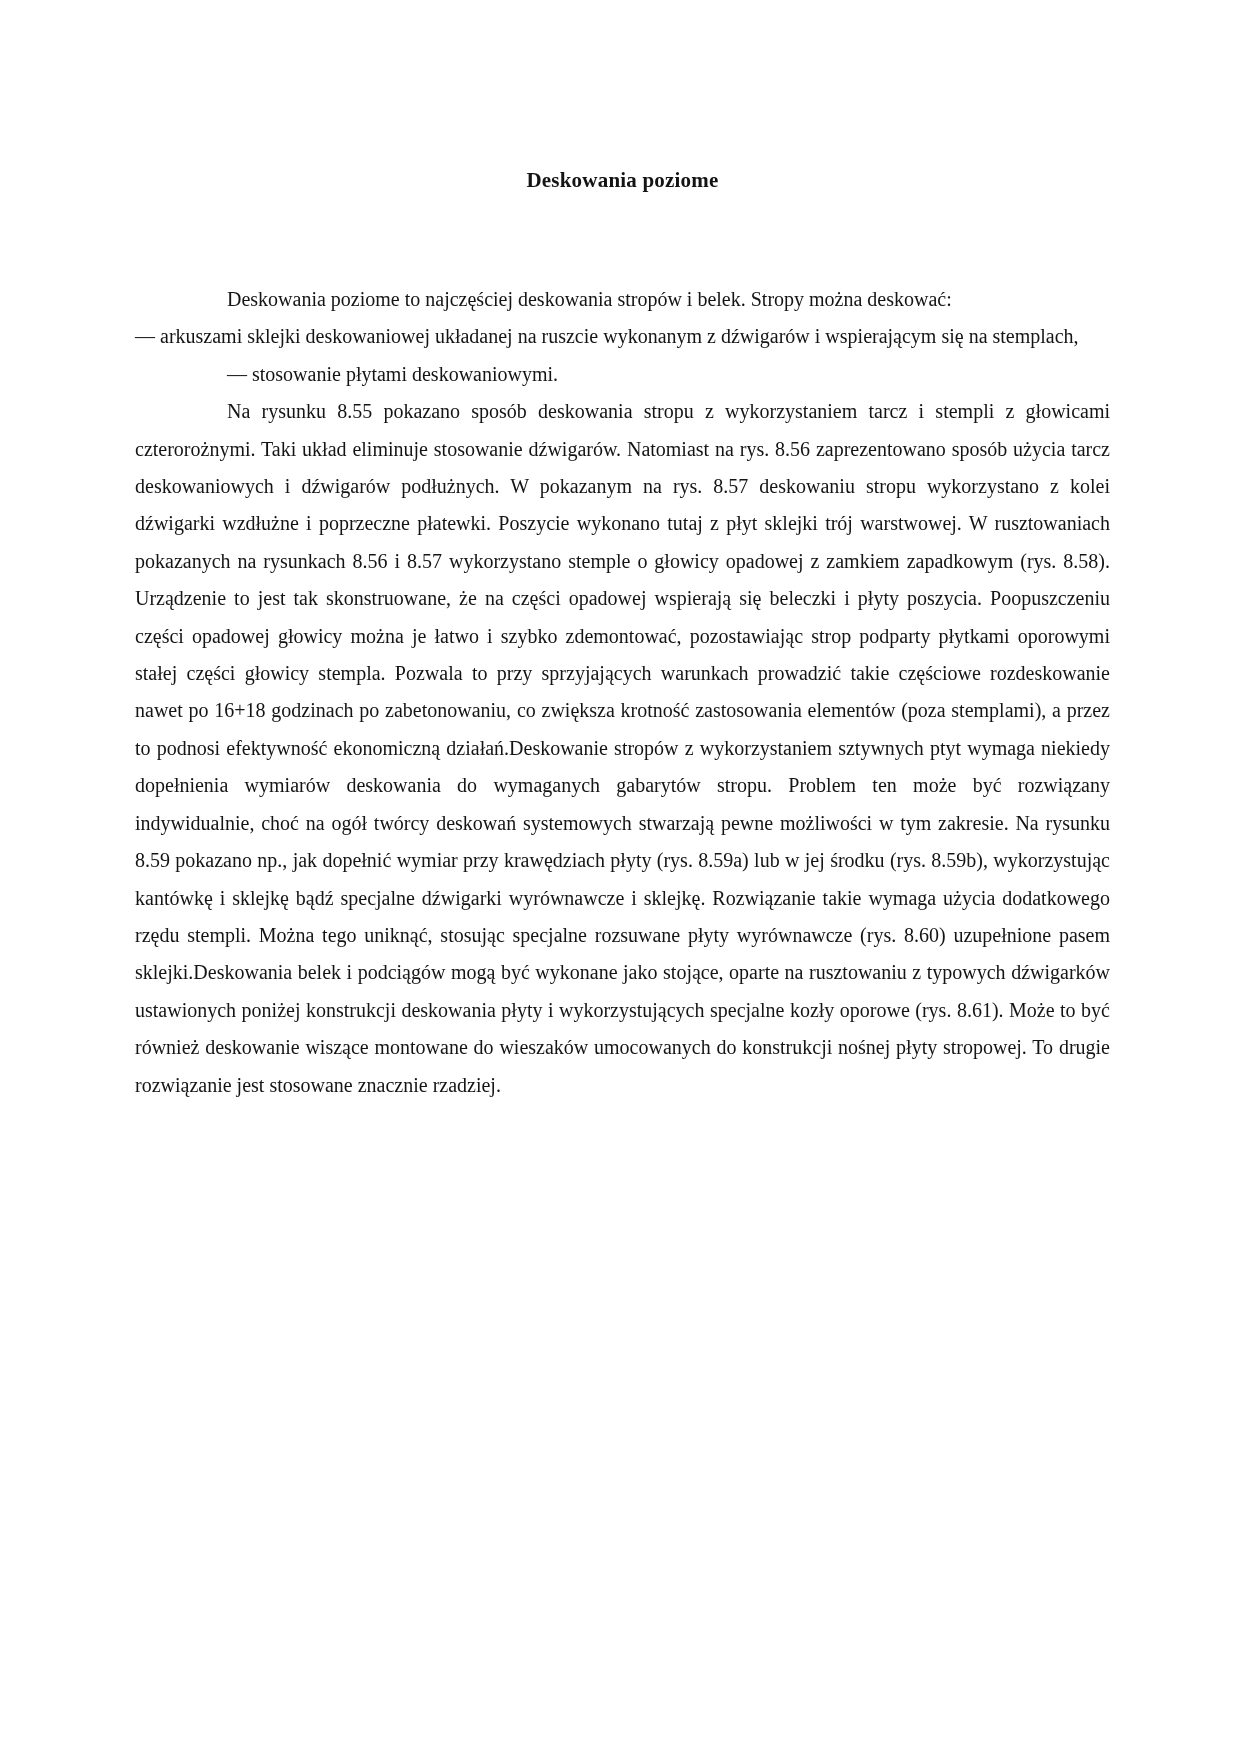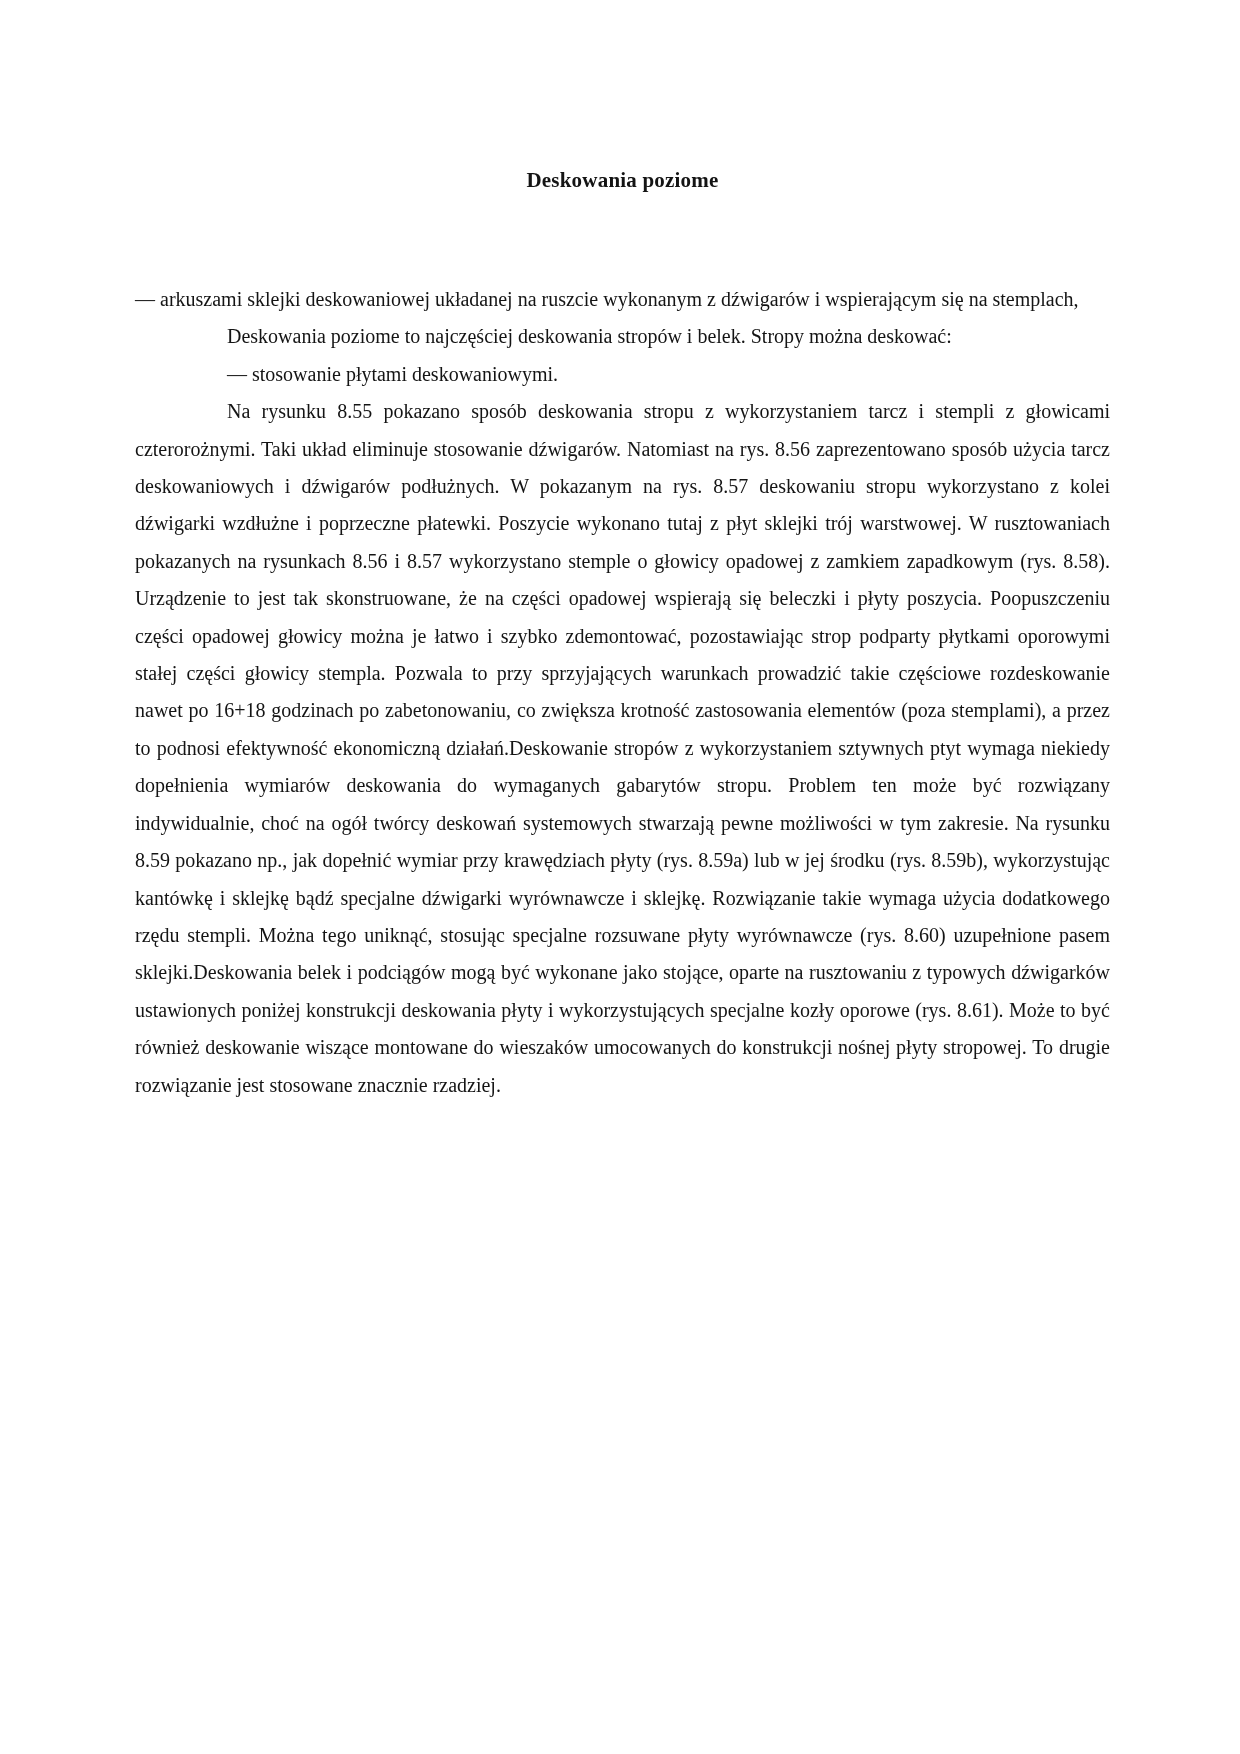--- a/index.html
+++ b/index.html
@@ -37,18 +37,18 @@
     text-indent: 92px;
   }
 </style>
 </head>
 <body>
 
 <div class="page">
   <h1 class="title">Deskowania poziome</h1>
 
   <div class="body-text">
+    <p class="para indent">Deskowania poziome to najczęściej deskowania stropów i belek. Stropy można deskować:</p>
     <p class="para">— arkuszami sklejki deskowaniowej układanej na ruszcie wykonanym z dźwigarów i wspierającym się na stemplach,</p>
-    <p class="para indent">Deskowania poziome to najczęściej deskowania stropów i belek. Stropy można deskować:</p>
     <p class="para indent">— stosowanie płytami deskowaniowymi.</p>
     <p class="para indent">Na rysunku 8.55 pokazano sposób deskowania stropu z wykorzystaniem tarcz i stempli z głowicami czterorożnymi. Taki układ eliminuje stosowanie dźwigarów. Natomiast na rys. 8.56 zaprezentowano sposób użycia tarcz deskowaniowych i dźwigarów podłużnych. W pokazanym na rys. 8.57 deskowaniu stropu wykorzystano z kolei dźwigarki wzdłużne i poprzeczne płatewki. Poszycie wykonano tutaj z płyt sklejki trój warstwowej. W rusztowaniach pokazanych na rysunkach 8.56 i 8.57 wykorzystano stemple o głowicy opadowej z zamkiem zapadkowym (rys. 8.58). Urządzenie to jest tak skonstruowane, że na części opadowej wspierają się beleczki i płyty poszycia. Poopuszczeniu części opadowej głowicy można je łatwo i szybko zdemontować, pozostawiając strop podparty płytkami oporowymi stałej części głowicy stempla. Pozwala to przy sprzyjających warunkach prowadzić takie częściowe rozdeskowanie nawet po 16+18 godzinach po zabetonowaniu, co zwiększa krotność zastosowania elementów (poza stemplami), a przez to podnosi efektywność ekonomiczną działań.Deskowanie stropów z wykorzystaniem sztywnych ptyt wymaga niekiedy dopełnienia wymiarów deskowania do wymaganych gabarytów stropu. Problem ten może być rozwiązany indywidualnie, choć na ogół twórcy deskowań systemowych stwarzają pewne możliwości w tym zakresie. Na rysunku 8.59 pokazano np., jak dopełnić wymiar przy krawędziach płyty (rys. 8.59a) lub w jej środku (rys. 8.59b), wykorzystując kantówkę i sklejkę bądź specjalne dźwigarki wyrównawcze i sklejkę. Rozwiązanie takie wymaga użycia dodatkowego rzędu stempli. Można tego uniknąć, stosując specjalne rozsuwane płyty wyrównawcze (rys. 8.60) uzupełnione pasem sklejki.Deskowania belek i podciągów mogą być wykonane jako stojące, oparte na rusztowaniu z typowych dźwigarków ustawionych poniżej konstrukcji deskowania płyty i wykorzystujących specjalne kozły oporowe (rys. 8.61). Może to być również deskowanie wiszące montowane do wieszaków umocowanych do konstrukcji nośnej płyty stropowej. To drugie rozwiązanie jest stosowane znacznie rzadziej.</p>
   </div>
 </div>
 
 </body></html>

